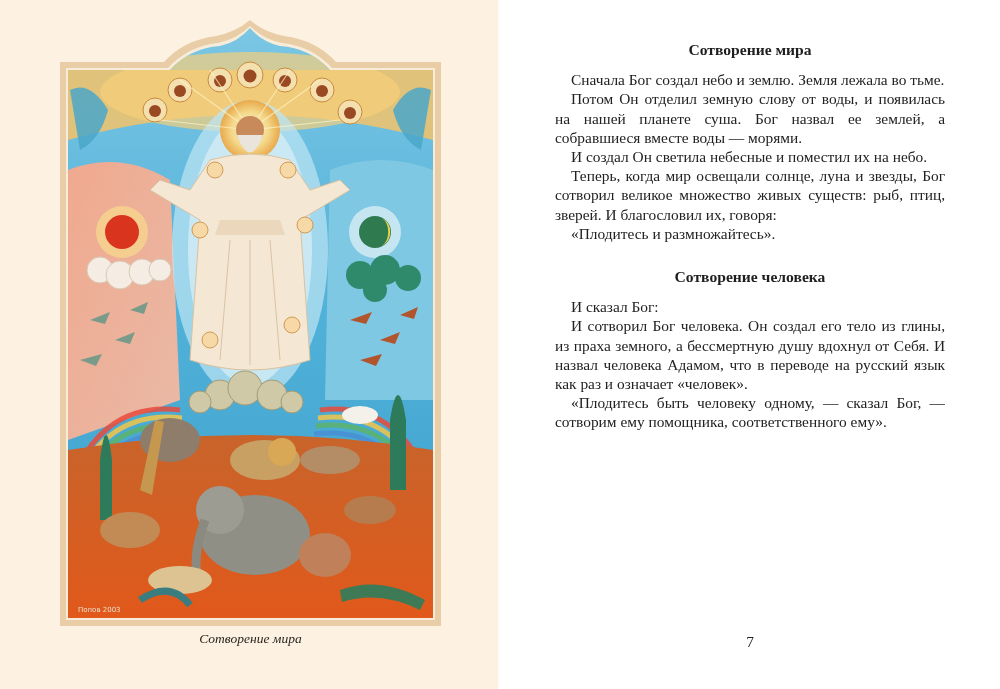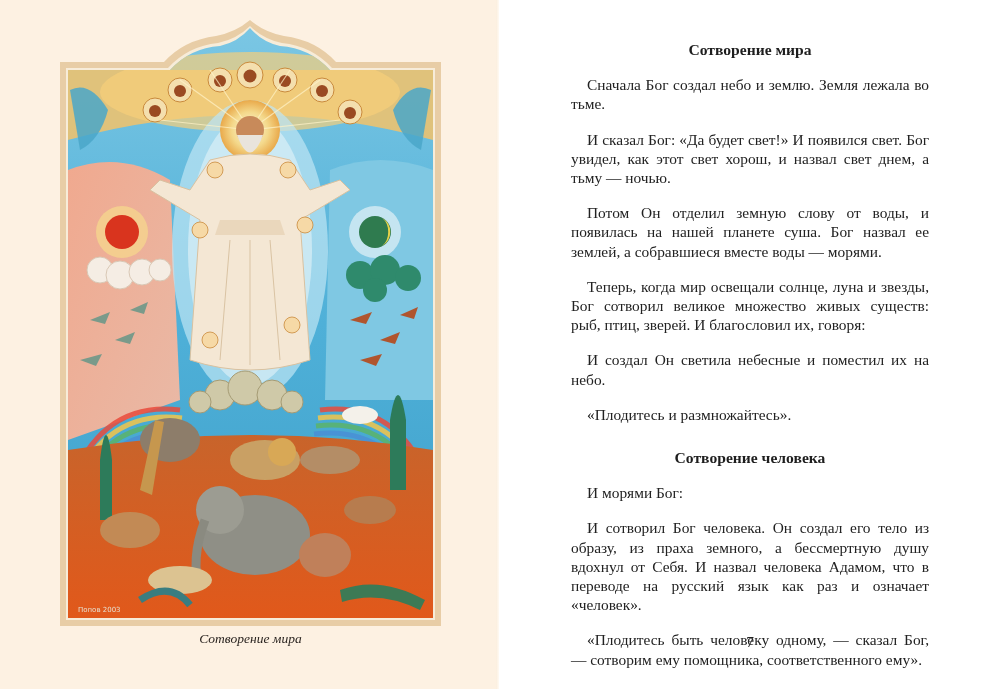--- a/index.html
+++ b/index.html
@@ -30,21 +30,21 @@
     }
     .text-col {
       position: absolute; left: 555px; top: 40px; width: 390px;
       color: #222; font-size: 15.4px; line-height: 19.2px;
     }
     .heading {
       text-align: center; font-weight: bold; font-size: 15.6px;
       margin: 0 0 11px 0; color: #1e1e1e;
     }
     .heading.second { margin-top: 24px; }
-    .para { margin: 16px; text-indent: 16px; text-align: justify; }
+    .para { margin: 0; text-indent: 16px; text-align: justify; }
     .page-number {
       position: absolute; left: 555px; top: 633px; width: 390px;
       text-align: center; font-size: 15.5px; color: #222;
     }
   </style>
 </head>
 <body>
 
 <div class="left-page">
   <div class="frame-wrap">
@@ -220,25 +220,24 @@
   <div class="caption">Сотворение мира</div>
 </div>
 
 <div class="gutter"></div>
 
 <div class="right-page"></div>
 
 <div class="text-col">
   <h2 class="heading">Сотворение мира</h2>
   <p class="para">Сначала Бог создал небо и землю. Земля лежала во тьме.</p>
-  <p class="para">И сказал Бог: «Да будет свет!» И появился свет. Бог увидел, как этот свет хорош, и назвал свет днем, а тьму — ночью.</p>
   <p class="para">Потом Он отделил земную слову от воды, и появилась на нашей планете суша. Бог назвал ее землей, а собравшиеся вместе воды — морями.</p>
+  <p class="para">И создал Он светила небесные и поместил их на небо.</p>
   <p class="para">Теперь, когда мир освещали солнце, луна и звезды, Бог сотворил великое множество живых существ: рыб, птиц, зверей. И благословил их, говоря:</p>
-  <p class="para">И создал Он светила небесные и поместил их на небо.</p>
   <p class="para">«Плодитесь и размножайтесь».</p>
 
   <h2 class="heading second">Сотворение человека</h2>
-  <p class="para">И морями Бог:</p>
-  <p class="para">И сотворил Бог человека. Он создал его тело из образу, из праха земного, а бессмертную душу вдохнул от Себя. И назвал человека Адамом, что в переводе на русский язык как раз и означает «человек».</p>
+  <p class="para">И сказал Бог:</p>
+  <p class="para">И сотворил Бог человека. Он создал его тело из глины, из праха земного, а бессмертную душу вдохнул от Себя. И назвал человека Адамом, что в переводе на русский язык как раз и означает «человек».</p>
   <p class="para">«Плодитесь быть человеку одному, — сказал Бог, — сотворим ему помощника, соответственного ему».</p>
 </div>
 
 <div class="page-number">7</div>
 
 </body></html>

